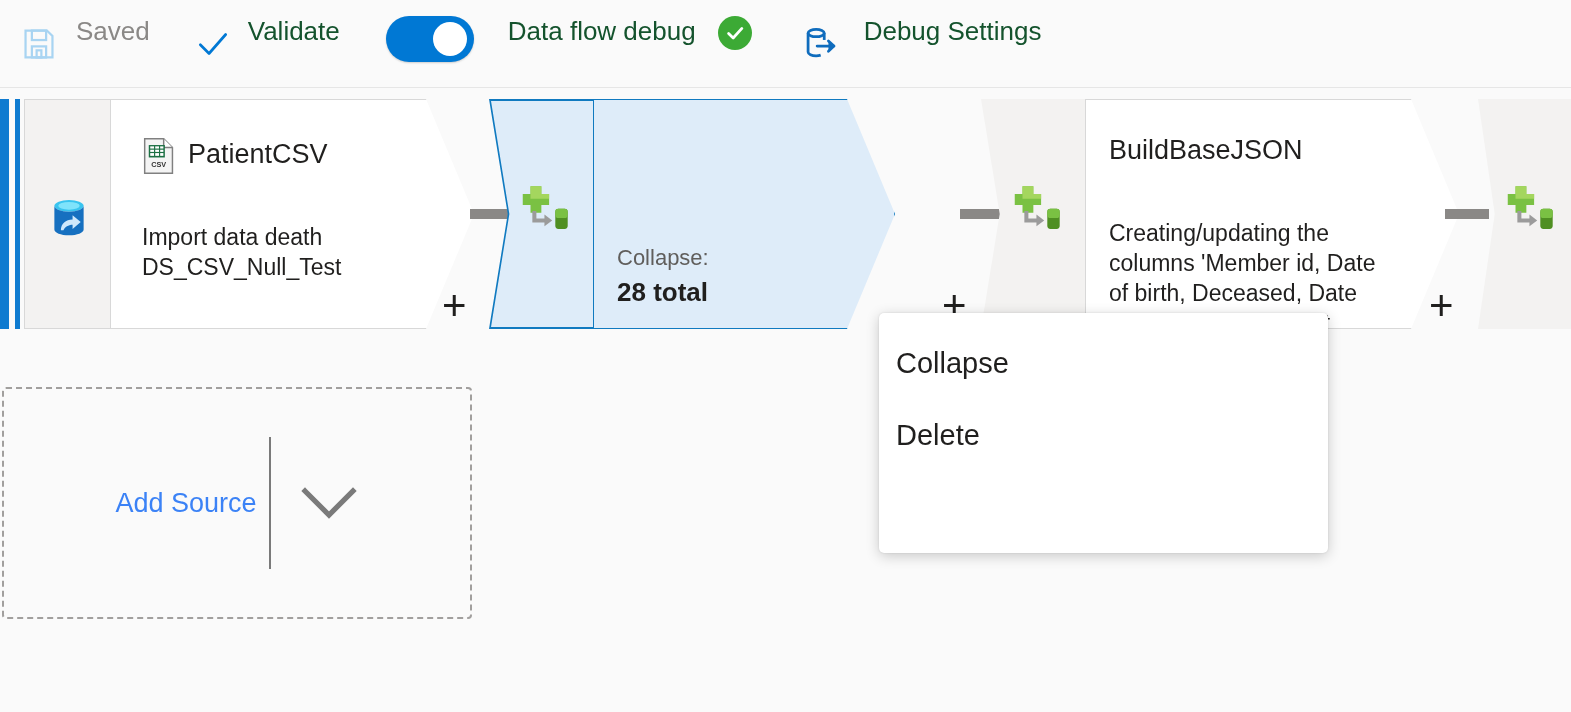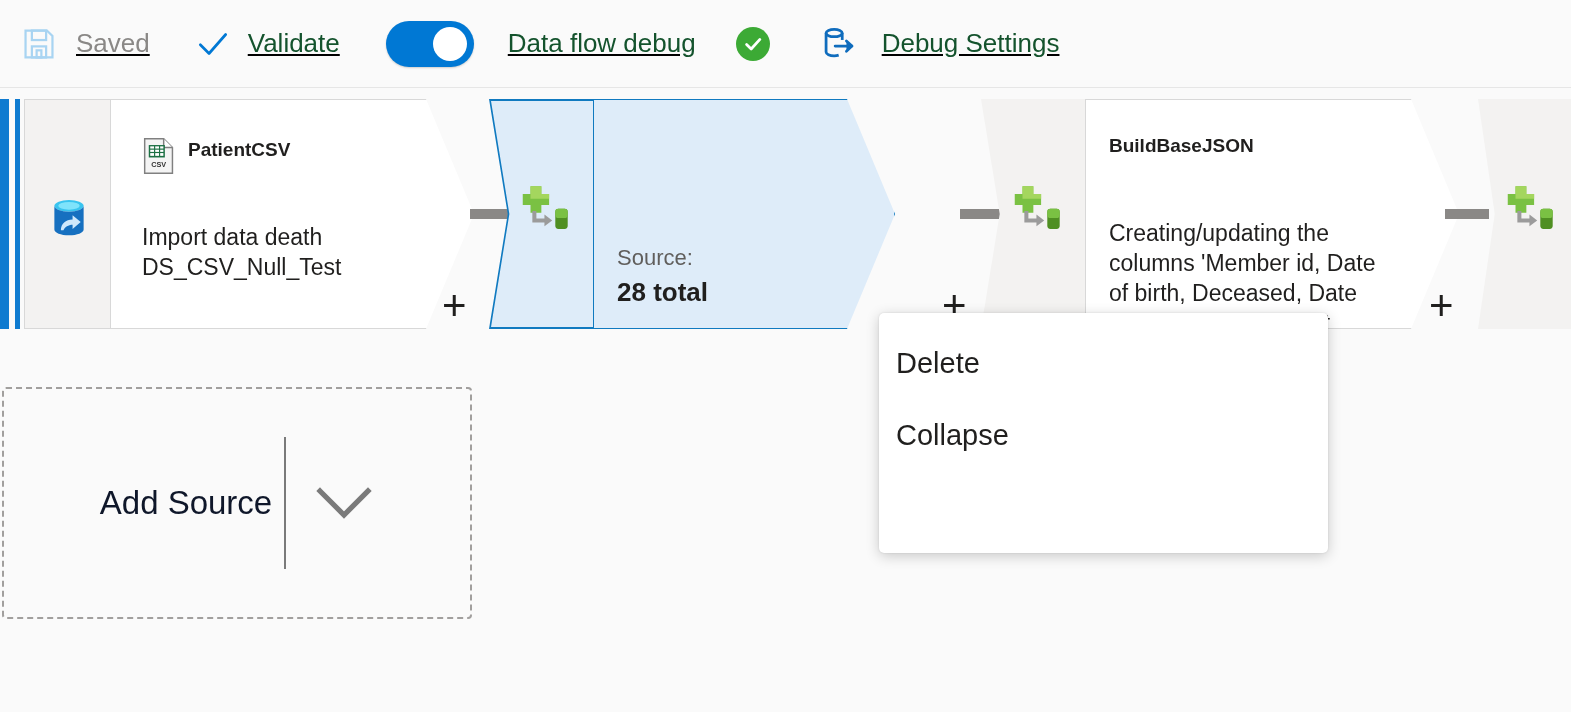--- a/index.html
+++ b/index.html
@@ -12,21 +12,21 @@
   #root { position: relative; width: 1571px; height: 712px; background: #fafafa; }
 
   
   .toolbar {
     position: absolute; left: 0; top: 0; width: 1571px; height: 88px;
     background: #fafafa;
     border-bottom: 1px solid #e6e6e6;
     display: flex; align-items: center;
     padding-left: 20px;
   }
-  .tb-item { display: flex; align-items: center; height: 56px; text-decoration: underline; }
+  .tb-item { display: flex; height: 56px; }
   .tb-label { font-size: 26px; color: #14532d; white-space: nowrap; }
   .tb-label.disabled { color: #8a8886; }
   .tb-icon { display: flex; align-items: center; justify-content: center; }
 
   .gap-save { margin-right: 44px; }
   .gap-validate { margin-right: 46px; }
   .gap-toggle { margin-right: 34px; }
   .gap-check { margin-right: 48px; }
 
   
@@ -82,21 +82,21 @@
   .node-body.arrowed {
     border: none; background: transparent;
   }
   .body-shape {
     position: absolute; inset: 0; background: #ffffff;
     border: 1px solid #d8d8d8;
     clip-path: polygon(0 0, calc(100% - 48px) 0, 100% 50%, calc(100% - 48px) 100%, 0 100%);
   }
 
   .node-title {
-    position: absolute; font-size: 19px; font-weight: bold; color: #201f1e;
+    position: absolute; font-size: 27px; font-weight: normal; color: #201f1e;
     white-space: nowrap;
   }
   .node-desc {
     position: absolute; font-size: 23px; color: #201f1e; line-height: 1.3;
   }
   .node-sub-label { position:absolute; font-size:22px; color:#605e5c; }
   .node-sub-value { position:absolute; font-size:26px; font-weight:bold; color:#201f1e; }
 
   .plus {
     position: absolute; font-size: 42px; color: #201f1e; line-height: 1;
@@ -121,21 +121,21 @@
   
   .handle-icon { position: absolute; }
 
   
   .add-source {
     position: absolute; left: 2px; top: 298px; width: 470px; height: 232px;
     border: 2px dashed #a19f9d; border-radius: 4px;
     background: #fafafa;
     display: flex; align-items: center; justify-content: center;
   }
-  .add-source-text { font-size: 33px; color: #0f172a; margin-right: 12px; }
+  .add-source-text { font-size: 27px; color: #3b82f6; margin-right: 12px; }
   .as-divider { width: 2px; height: 132px; background: #7a7a7a; margin-right: 28px; }
   .as-chevron { width: 60px; height: 36px; }
 
   
   .ctx-menu {
     position: absolute; left: 879px; top: 224px; width: 449px; height: 240px;
     background: #ffffff; border-radius: 5px;
     box-shadow: 0 3px 14px rgba(0,0,0,.20), 0 0 2px rgba(0,0,0,.12);
     padding-top: 14px;
   }
@@ -172,21 +172,21 @@
       <span class="tb-label">Validate</span>
     </div>
 
     <div class="tb-item gap-toggle">
       <span class="switch">
         <span class="knob"></span>
       </span>
     </div>
 
     <div class="tb-item gap-check">
-      <span class="tb-label" style="margin-right:40px;">Data flow debug</span>
+      <span class="tb-label" style="margin-right:22px;">Data flow debug</span>
       <span class="green-check">
         <svg width="22" height="22" viewBox="0 0 24 24" fill="none" stroke="#ffffff" stroke-width="3" stroke-linecap="round" stroke-linejoin="round">
           <path d="M5 12.5 L10 17.5 L19.5 7"></path>
         </svg>
       </span>
     </div>
 
     <div class="tb-item">
       <span class="tb-icon" style="margin-right:22px;">
         <svg width="42" height="42" viewBox="0 0 26 26" fill="none" stroke="#0f6cbd" stroke-width="1.7">
@@ -259,21 +259,21 @@
               <path d="M10 6h7v5h5v3H10z" fill="#a4d65e"></path>
               <path d="M12.5 22 v6 h9" fill="none" stroke="#9b9b9b" stroke-width="2.6"></path>
               <path d="M19 24.2 l5 3.8 l-5 3.8z" fill="#9b9b9b"></path>
               <rect x="26" y="20.5" width="8" height="13" rx="2" fill="#4f8f22"></rect>
               <rect x="26" y="20.5" width="8" height="6" rx="2" fill="#7ac143"></rect>
             </svg>
           </span>
         </div>
         <div class="node-body arrowed" style="left:104px; width:302px;">
           <div class="body-shape"></div>
-          <span class="node-sub-label" style="left:24px; top:146px;">Source:</span>
+          <span class="node-sub-label" style="left:24px; top:146px;">Collapse:</span>
           <span class="node-sub-value" style="left:24px; top:178px;">28 total</span>
         </div>
       </div>
 
       <div class="connector" style="left:960px; top:110px; width:42px;"></div>
 
       <span class="plus" style="left:942px; top:186px;">+</span>
 
       <div class="node" style="left:981px; width:478px;">
         <div class="node-handle chev" style="width:104px;">
@@ -322,21 +322,21 @@
       <span class="as-divider"></span>
       <span class="as-chevron">
         <svg width="60" height="36" viewBox="0 0 30 18" fill="none" stroke="#7a7a7a" stroke-width="2.6" stroke-linecap="square">
           <path d="M3 3 L15 15 L27 3"></path>
         </svg>
       </span>
     </div>
 
     <div class="ctx-menu">
       <div class="ctx-item">
+        <span>Collapse</span>
+      </div>
+      <div class="ctx-item">
         <span>Delete</span>
-      </div>
-      <div class="ctx-item">
-        <span>Collapse</span>
       </div>
     </div>
 
   </div>
 </div>
 
 </body></html>

